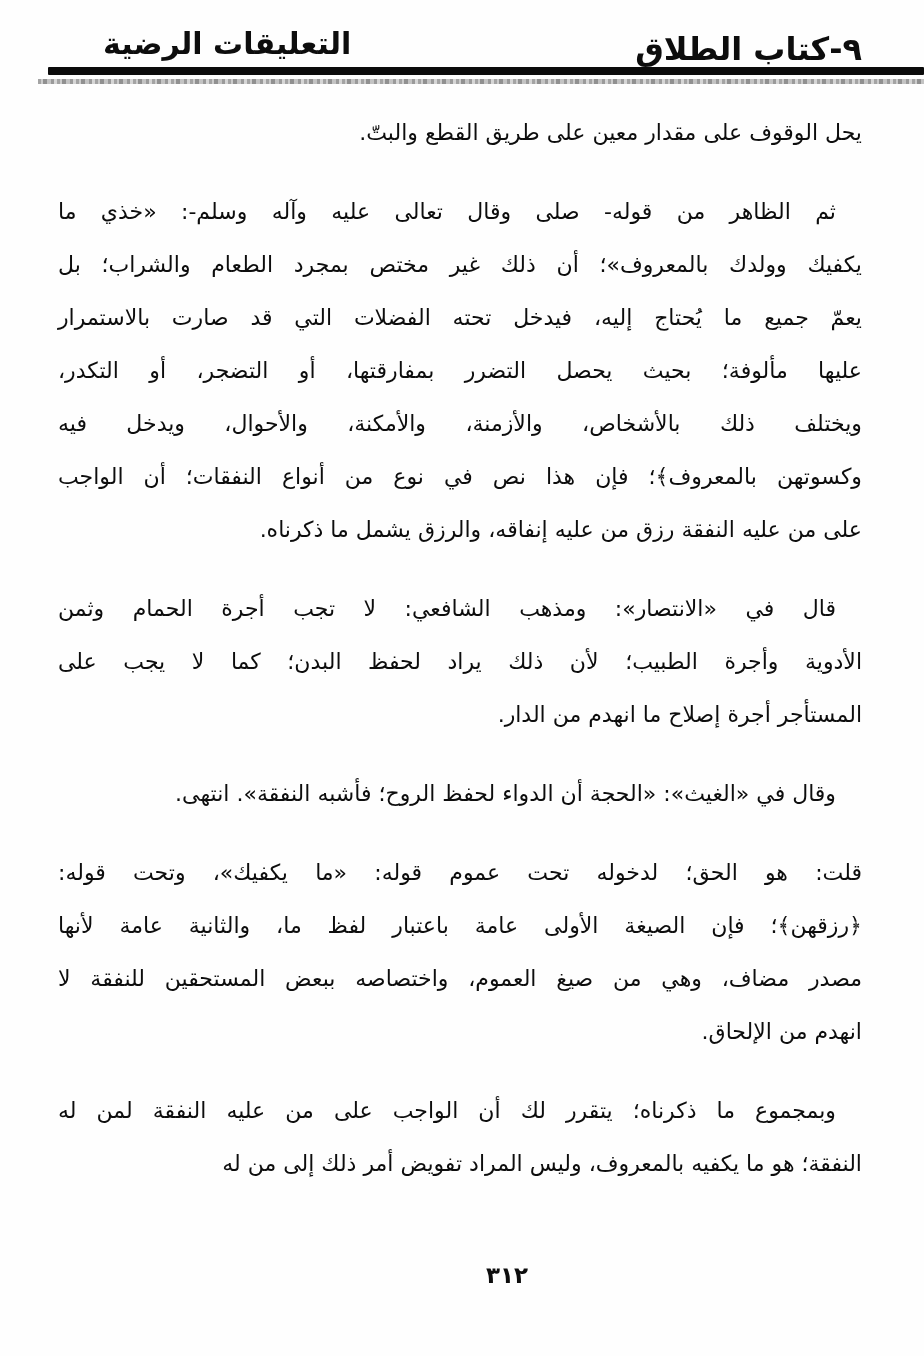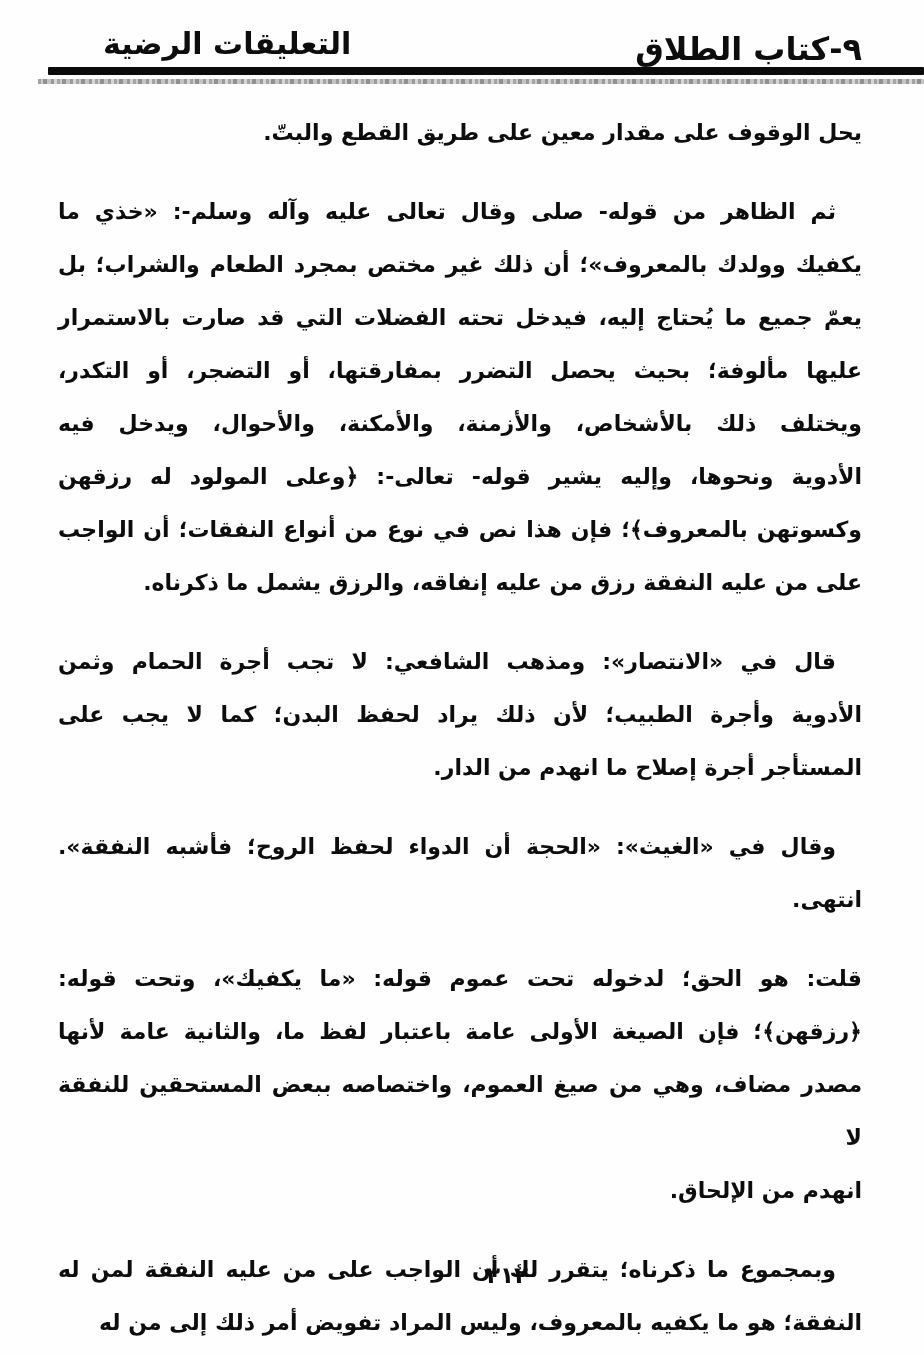--- a/index.html
+++ b/index.html
@@ -63,21 +63,21 @@
   
   .bodytext {
     position: absolute;
     top: 106px;
     right: 62px;
     left: 58px;
   }
   .para {
     margin: 0 0 26px 0;
     font-size: 22px;
-    font-weight: bold;
+    font-weight: normal;
     line-height: 53px;
   }
   .para .line {
     text-align: justify;
     text-align-last: justify;
     white-space: normal;
   }
   .para .line:last-child {
     text-align-last: right;
   }
@@ -112,21 +112,20 @@
   <div class="bodytext">
     <div class="para">
         <div class="line">يحل الوقوف على مقدار معين على طريق القطع والبتّ.</div>
       </div>
     <div class="para indent">
         <div class="line">ثم الظاهر من قوله- صلى وقال تعالى عليه وآله وسلم-: «خذي ما</div>
         <div class="line">يكفيك وولدك بالمعروف»؛ أن ذلك غير مختص بمجرد الطعام والشراب؛ بل</div>
         <div class="line">يعمّ جميع ما يُحتاج إليه، فيدخل تحته الفضلات التي قد صارت بالاستمرار</div>
         <div class="line">عليها مألوفة؛ بحيث يحصل التضرر بمفارقتها، أو التضجر، أو التكدر،</div>
         <div class="line">ويختلف ذلك بالأشخاص، والأزمنة، والأمكنة، والأحوال، ويدخل فيه</div>
-        <div class="line">الأدوية ونحوها، وإليه يشير قوله- تعالى-: ﴿وعلى المولود له رزقهن</div>
         <div class="line">وكسوتهن بالمعروف﴾؛ فإن هذا نص في نوع من أنواع النفقات؛ أن الواجب</div>
         <div class="line">على من عليه النفقة رزق من عليه إنفاقه، والرزق يشمل ما ذكرناه.</div>
       </div>
     <div class="para indent">
         <div class="line">قال في «الانتصار»: ومذهب الشافعي: لا تجب أجرة الحمام وثمن</div>
         <div class="line">الأدوية وأجرة الطبيب؛ لأن ذلك يراد لحفظ البدن؛ كما لا يجب على</div>
         <div class="line">المستأجر أجرة إصلاح ما انهدم من الدار.</div>
       </div>
     <div class="para indent">
         <div class="line">وقال في «الغيث»: «الحجة أن الدواء لحفظ الروح؛ فأشبه النفقة». انتهى.</div>

